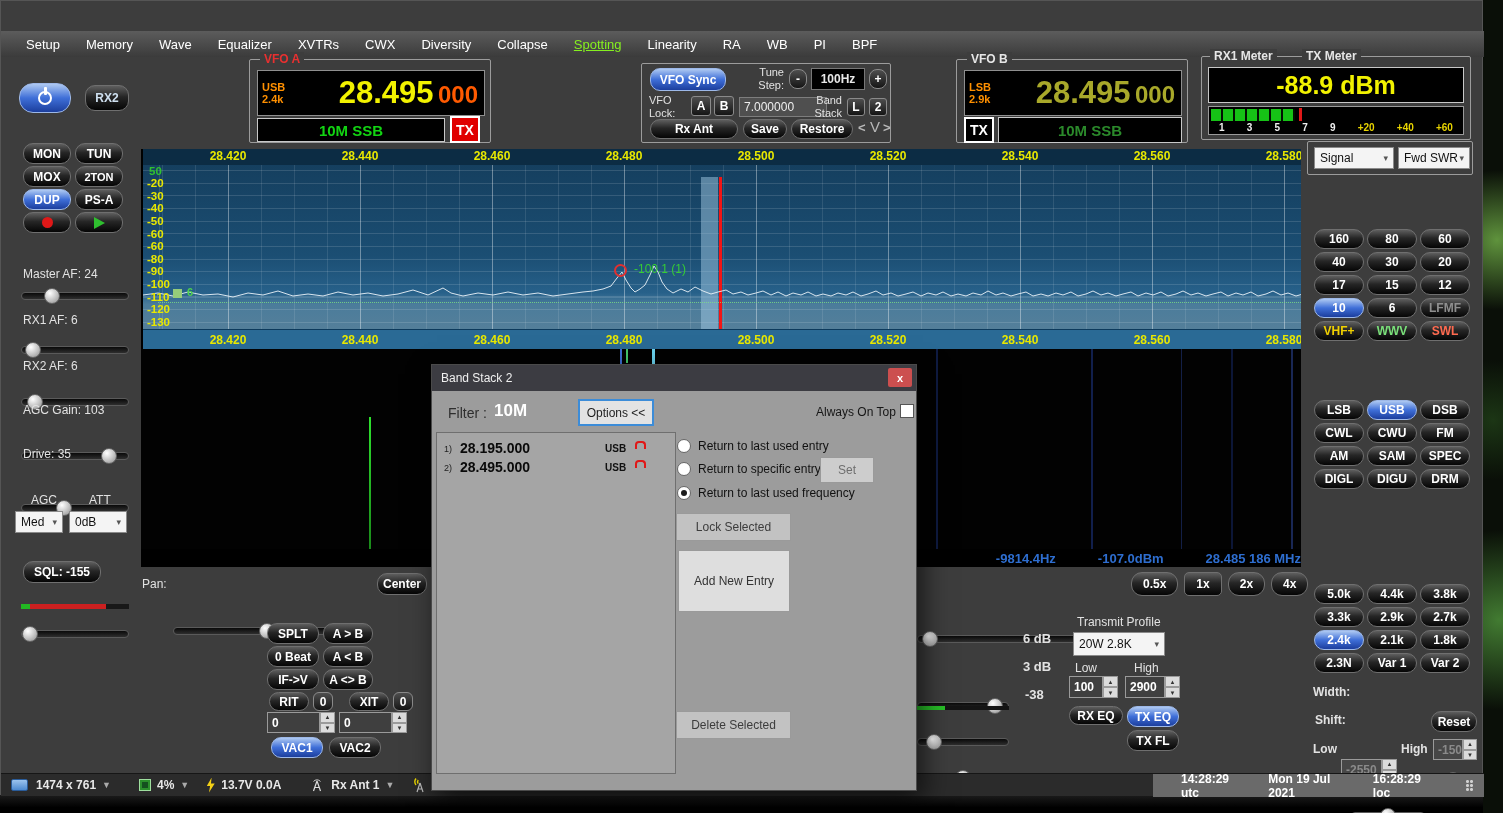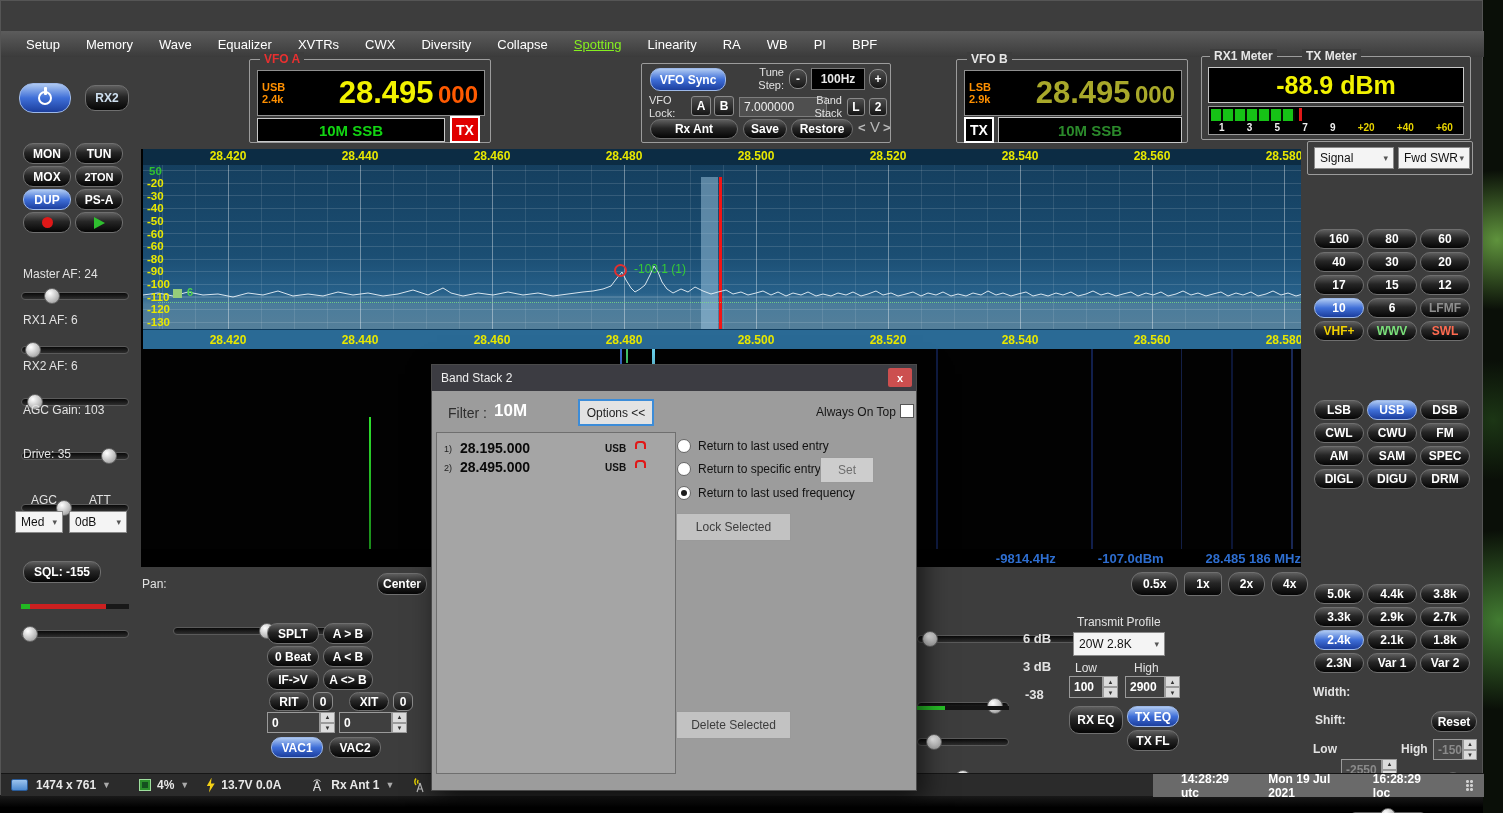--- a/index.html
+++ b/index.html
@@ -416,21 +416,21 @@
           <span>▼</span>
         </div>
       </div>
   <div class="spin abs" style="left:1124px;top:675px;width:55px;height:22px;">
         <div class="val">2900</div>
         <div class="arrows">
           <span>▲</span>
           <span>▼</span>
         </div>
       </div>
-  <div class="pill abs" style="left:1068px;top:705px;width:54px;height:28px;">RX EQ</div>
+  <div class="pill abs" style="left:1068px;top:705px;width:54px;height:19px;">RX EQ</div>
   <div class="pill sel abs" style="left:1126px;top:705px;width:52px;height:21px;">TX EQ</div>
   <div class="pill abs" style="left:1126px;top:729px;width:52px;height:21px;">TX FL</div>
 
   <div class="grid3 abs" style="left:1313px;top:228px;">
         <div class="pill">160</div>
         <div class="pill">80</div>
         <div class="pill">60</div>
         <div class="pill">40</div>
         <div class="pill">30</div>
         <div class="pill">20</div>
@@ -557,18 +557,19 @@
       <div class="abs" style="left:245px;top:71px;display:flex;align-items:center;gap:7px;">
         <span class="radio"></span>
         <span style="font-size:12px;color:#111;">Return to specific entry</span>
       </div>
       <div class="dbtn abs" style="left:388px;top:66px;width:54px;height:26px;background:#cdcdcd;color:#6e6e6e;">Set</div>
       <div class="abs" style="left:245px;top:95px;display:flex;align-items:center;gap:7px;">
         <span class="radio on"></span>
         <span style="font-size:12px;color:#111;">Return to last used frequency</span>
       </div>
       <div class="dbtn abs" style="left:244px;top:122px;width:115px;height:28px;">Lock Selected</div>
+      <div class="dbtn abs" style="left:246px;top:159px;width:112px;height:62px;background:#dedede;color:#333;">Add New Entry</div>
       <div class="dbtn abs" style="left:244px;top:320px;width:115px;height:28px;">Delete Selected</div>
     </div>
   </div>
 
 </div>
 </div>
 
 </body></html>

